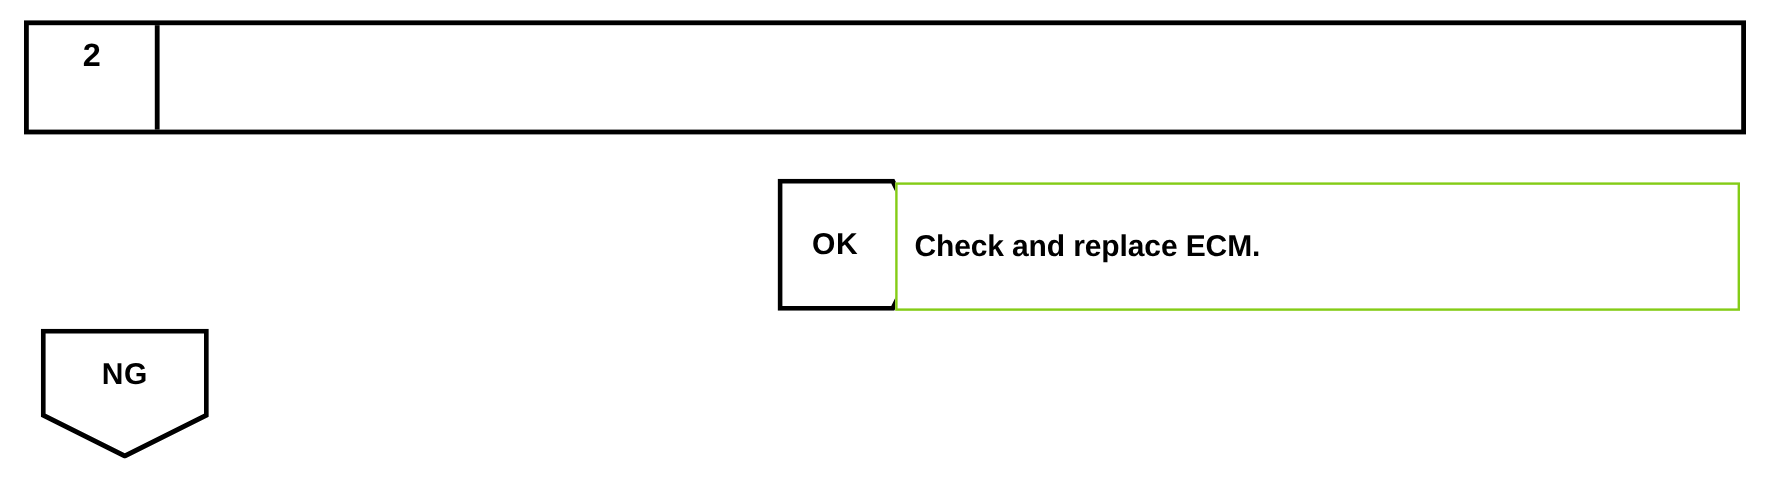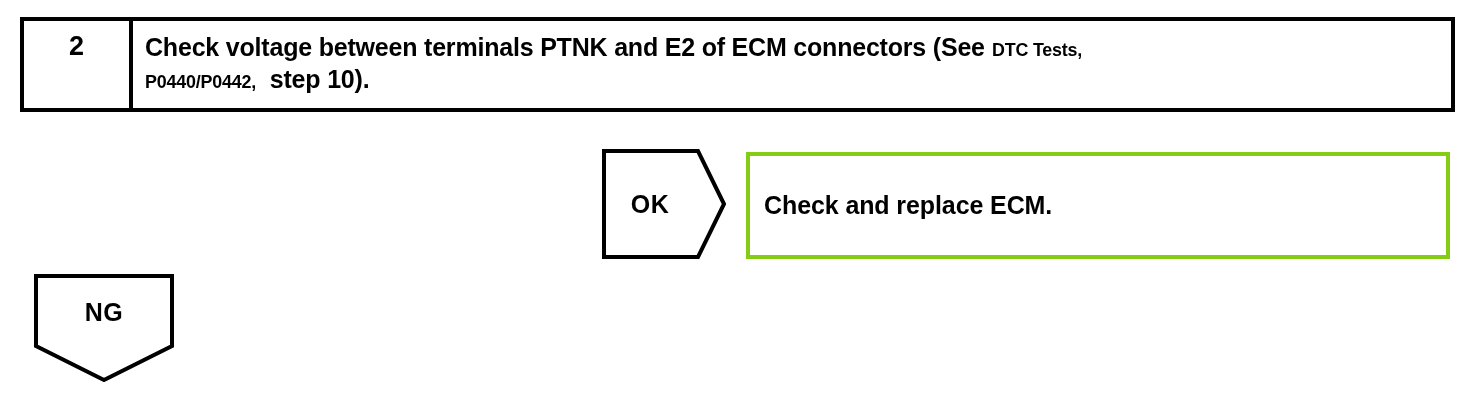--- a/index.html
+++ b/index.html
@@ -69,21 +69,21 @@
     letter-spacing: -0.2px;
     transform: scaleX(0.94);
     display: inline-block;
     transform-origin: left center;
     vertical-align: baseline;
   }
 
   
   #ok-connector {
     position: absolute;
-    left: 602px;
+    left: 648px;
     top: 149px;
     width: 124px;   
     height: 110px;  
   }
   #ok-connector svg { display: block; width: 100%; height: 100%; }
   #ok-label {
     position: absolute;
     left: 0;
     top: 0;
     width: 96px;
@@ -97,21 +97,21 @@
   }
 
   
   #ok-result-box {
     position: absolute;
     left: 746px;
     top: 152px;
     width: 704px;   
     height: 107px;  
     box-sizing: border-box;
-    border: 4px solid #84cc16;
+    border: 2px solid #84cc16;
     background: #fff;
     display: flex;
     align-items: center;
     padding-left: 14px;
   }
   #ok-result-text {
     font-size: 25px;
     font-weight: bold;
     letter-spacing: -0.1px;
     white-space: nowrap;
@@ -143,28 +143,20 @@
 </style>
 </head>
 <body>
 
 <div id="step-row">
 
   <div id="step-number-cell">
     <span id="step-number">2</span>
   </div>
 
-  <div id="step-text-cell">
-    <div class="instr-line">
-      <span class="t-bold">Check voltage between terminals PTNK and E2 of ECM connectors (See </span><span class="t-ref">DTC Tests,</span>
-    </div>
-    <div class="instr-line">
-      <span class="t-ref">P0440/P0442,</span><span class="t-bold"> step 10).</span>
-    </div>
-  </div>
 
 </div>
 
 <div id="ok-connector">
   <svg viewBox="0 0 124 110" preserveAspectRatio="none">
     <polygon points="2,2 96,2 122,55 96,108 2,108" fill="#ffffff" stroke="#000000" stroke-width="4" stroke-linejoin="miter"></polygon>
   </svg>
   <div id="ok-label">OK</div>
 </div>
 

